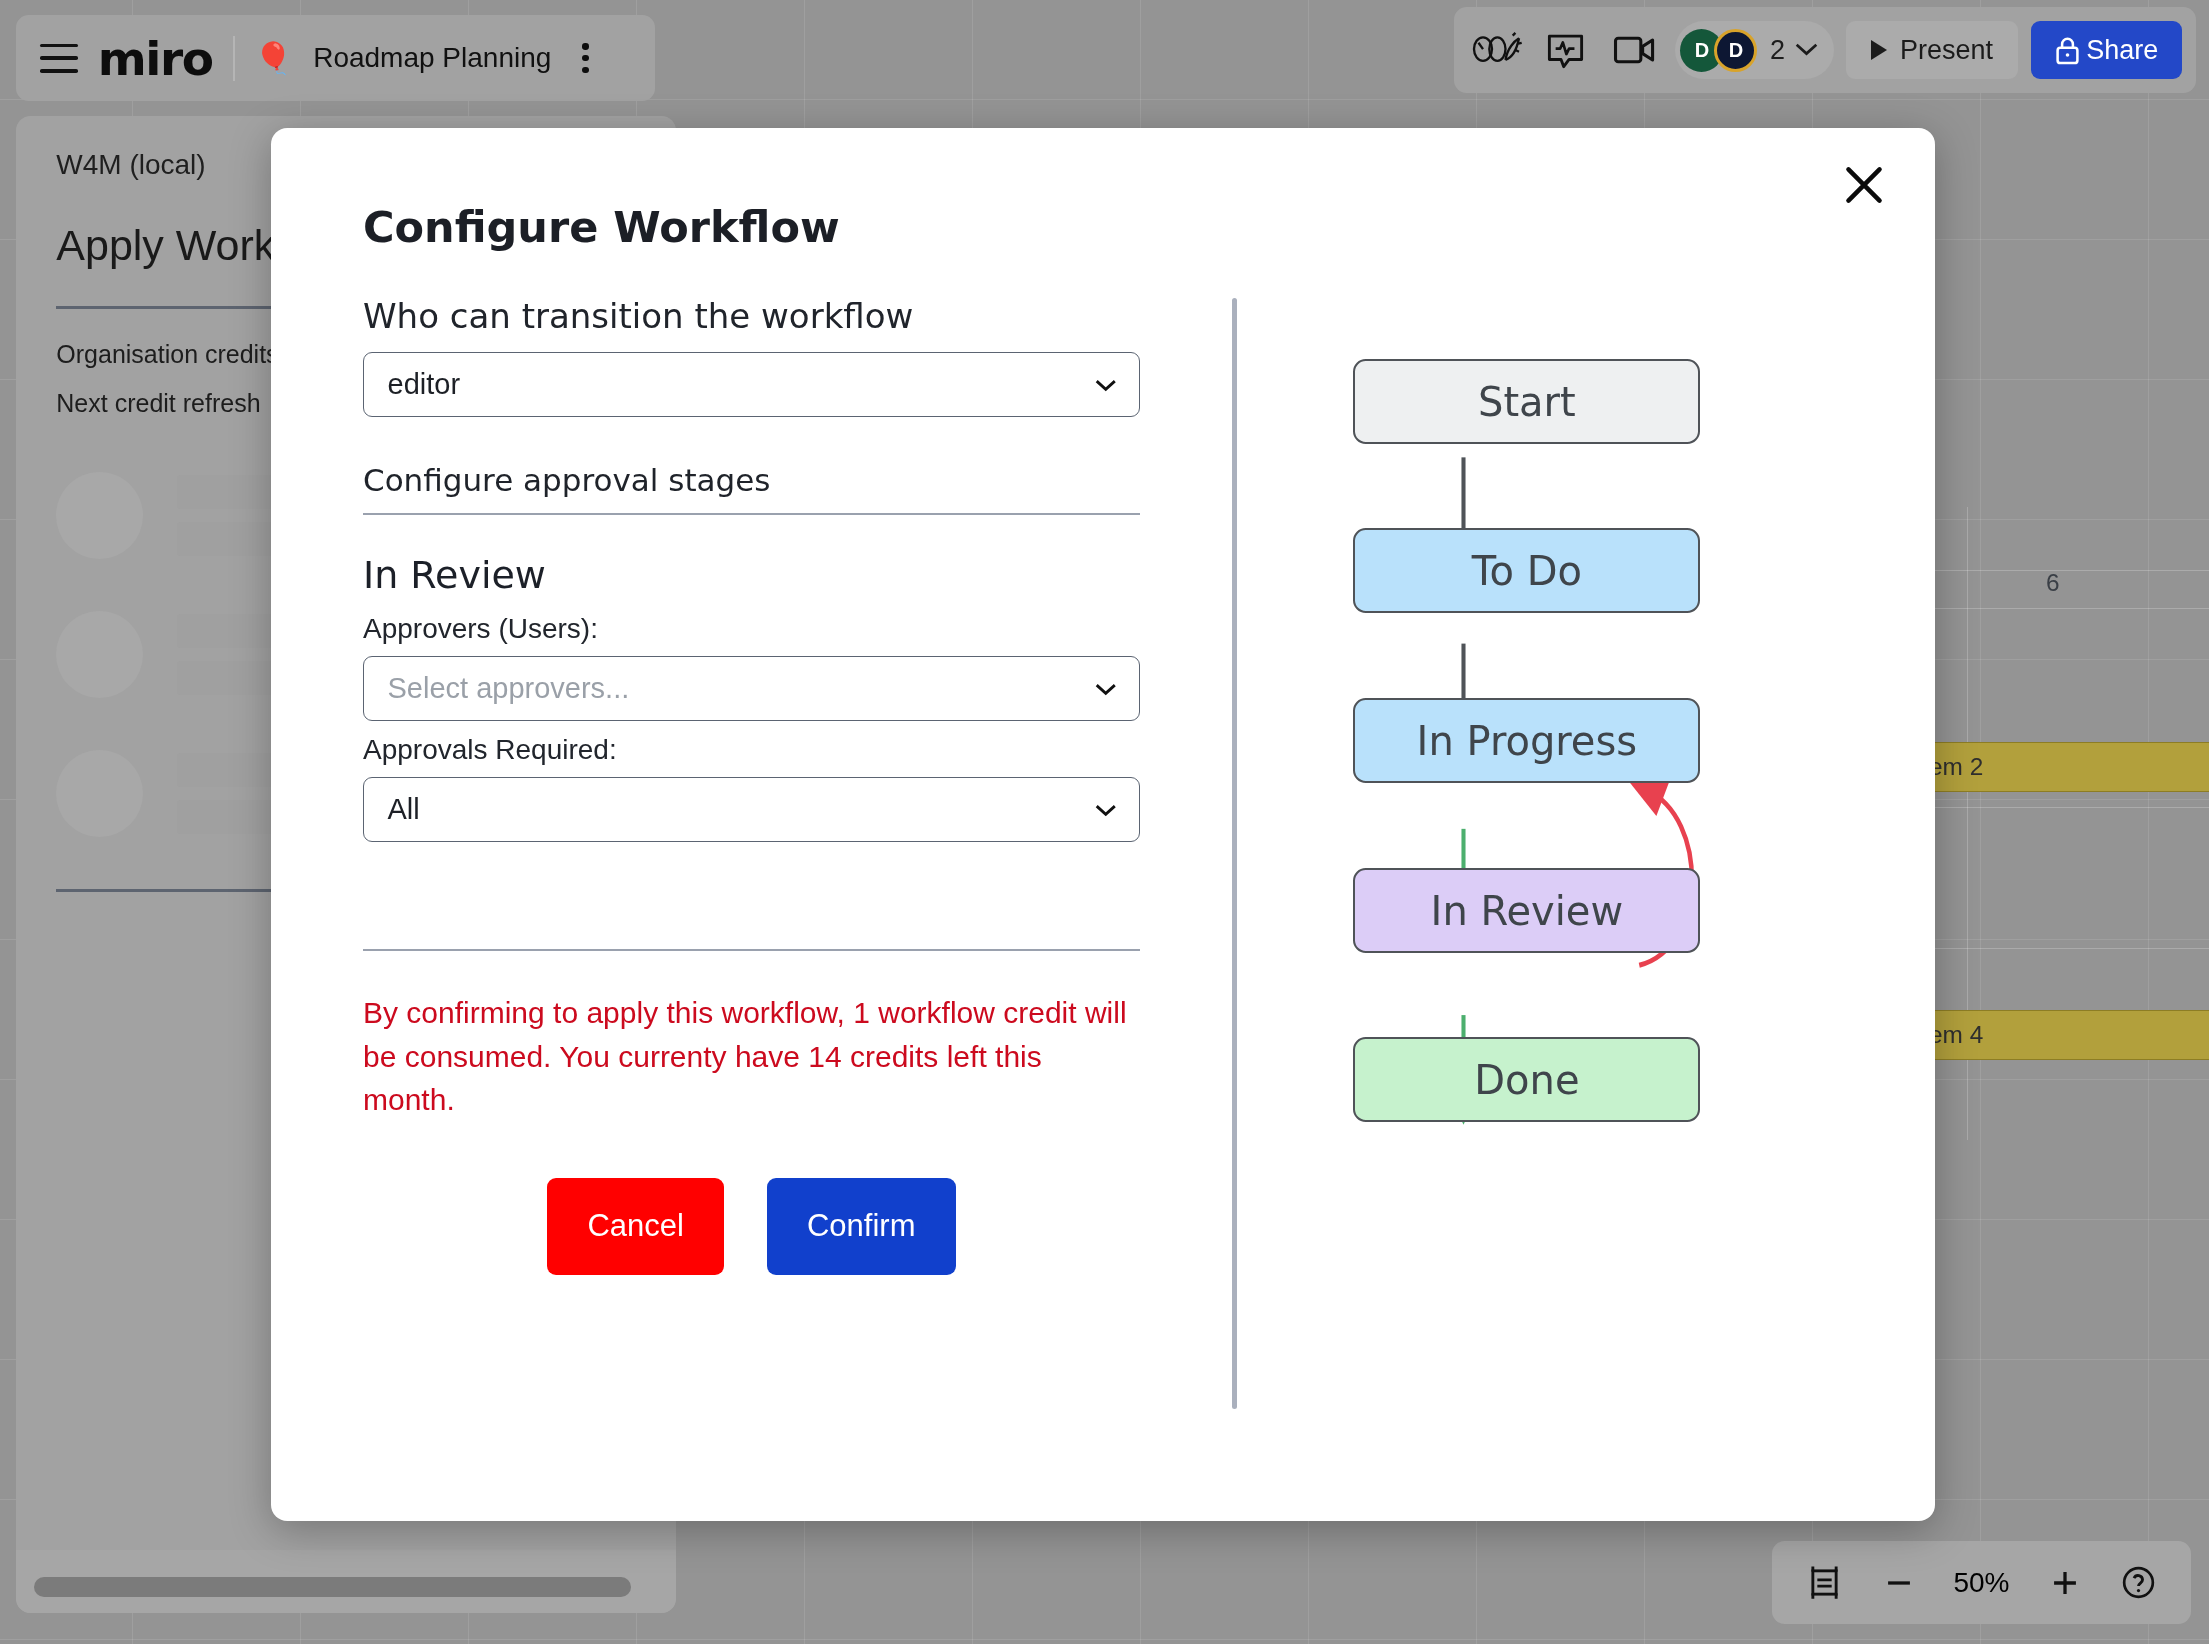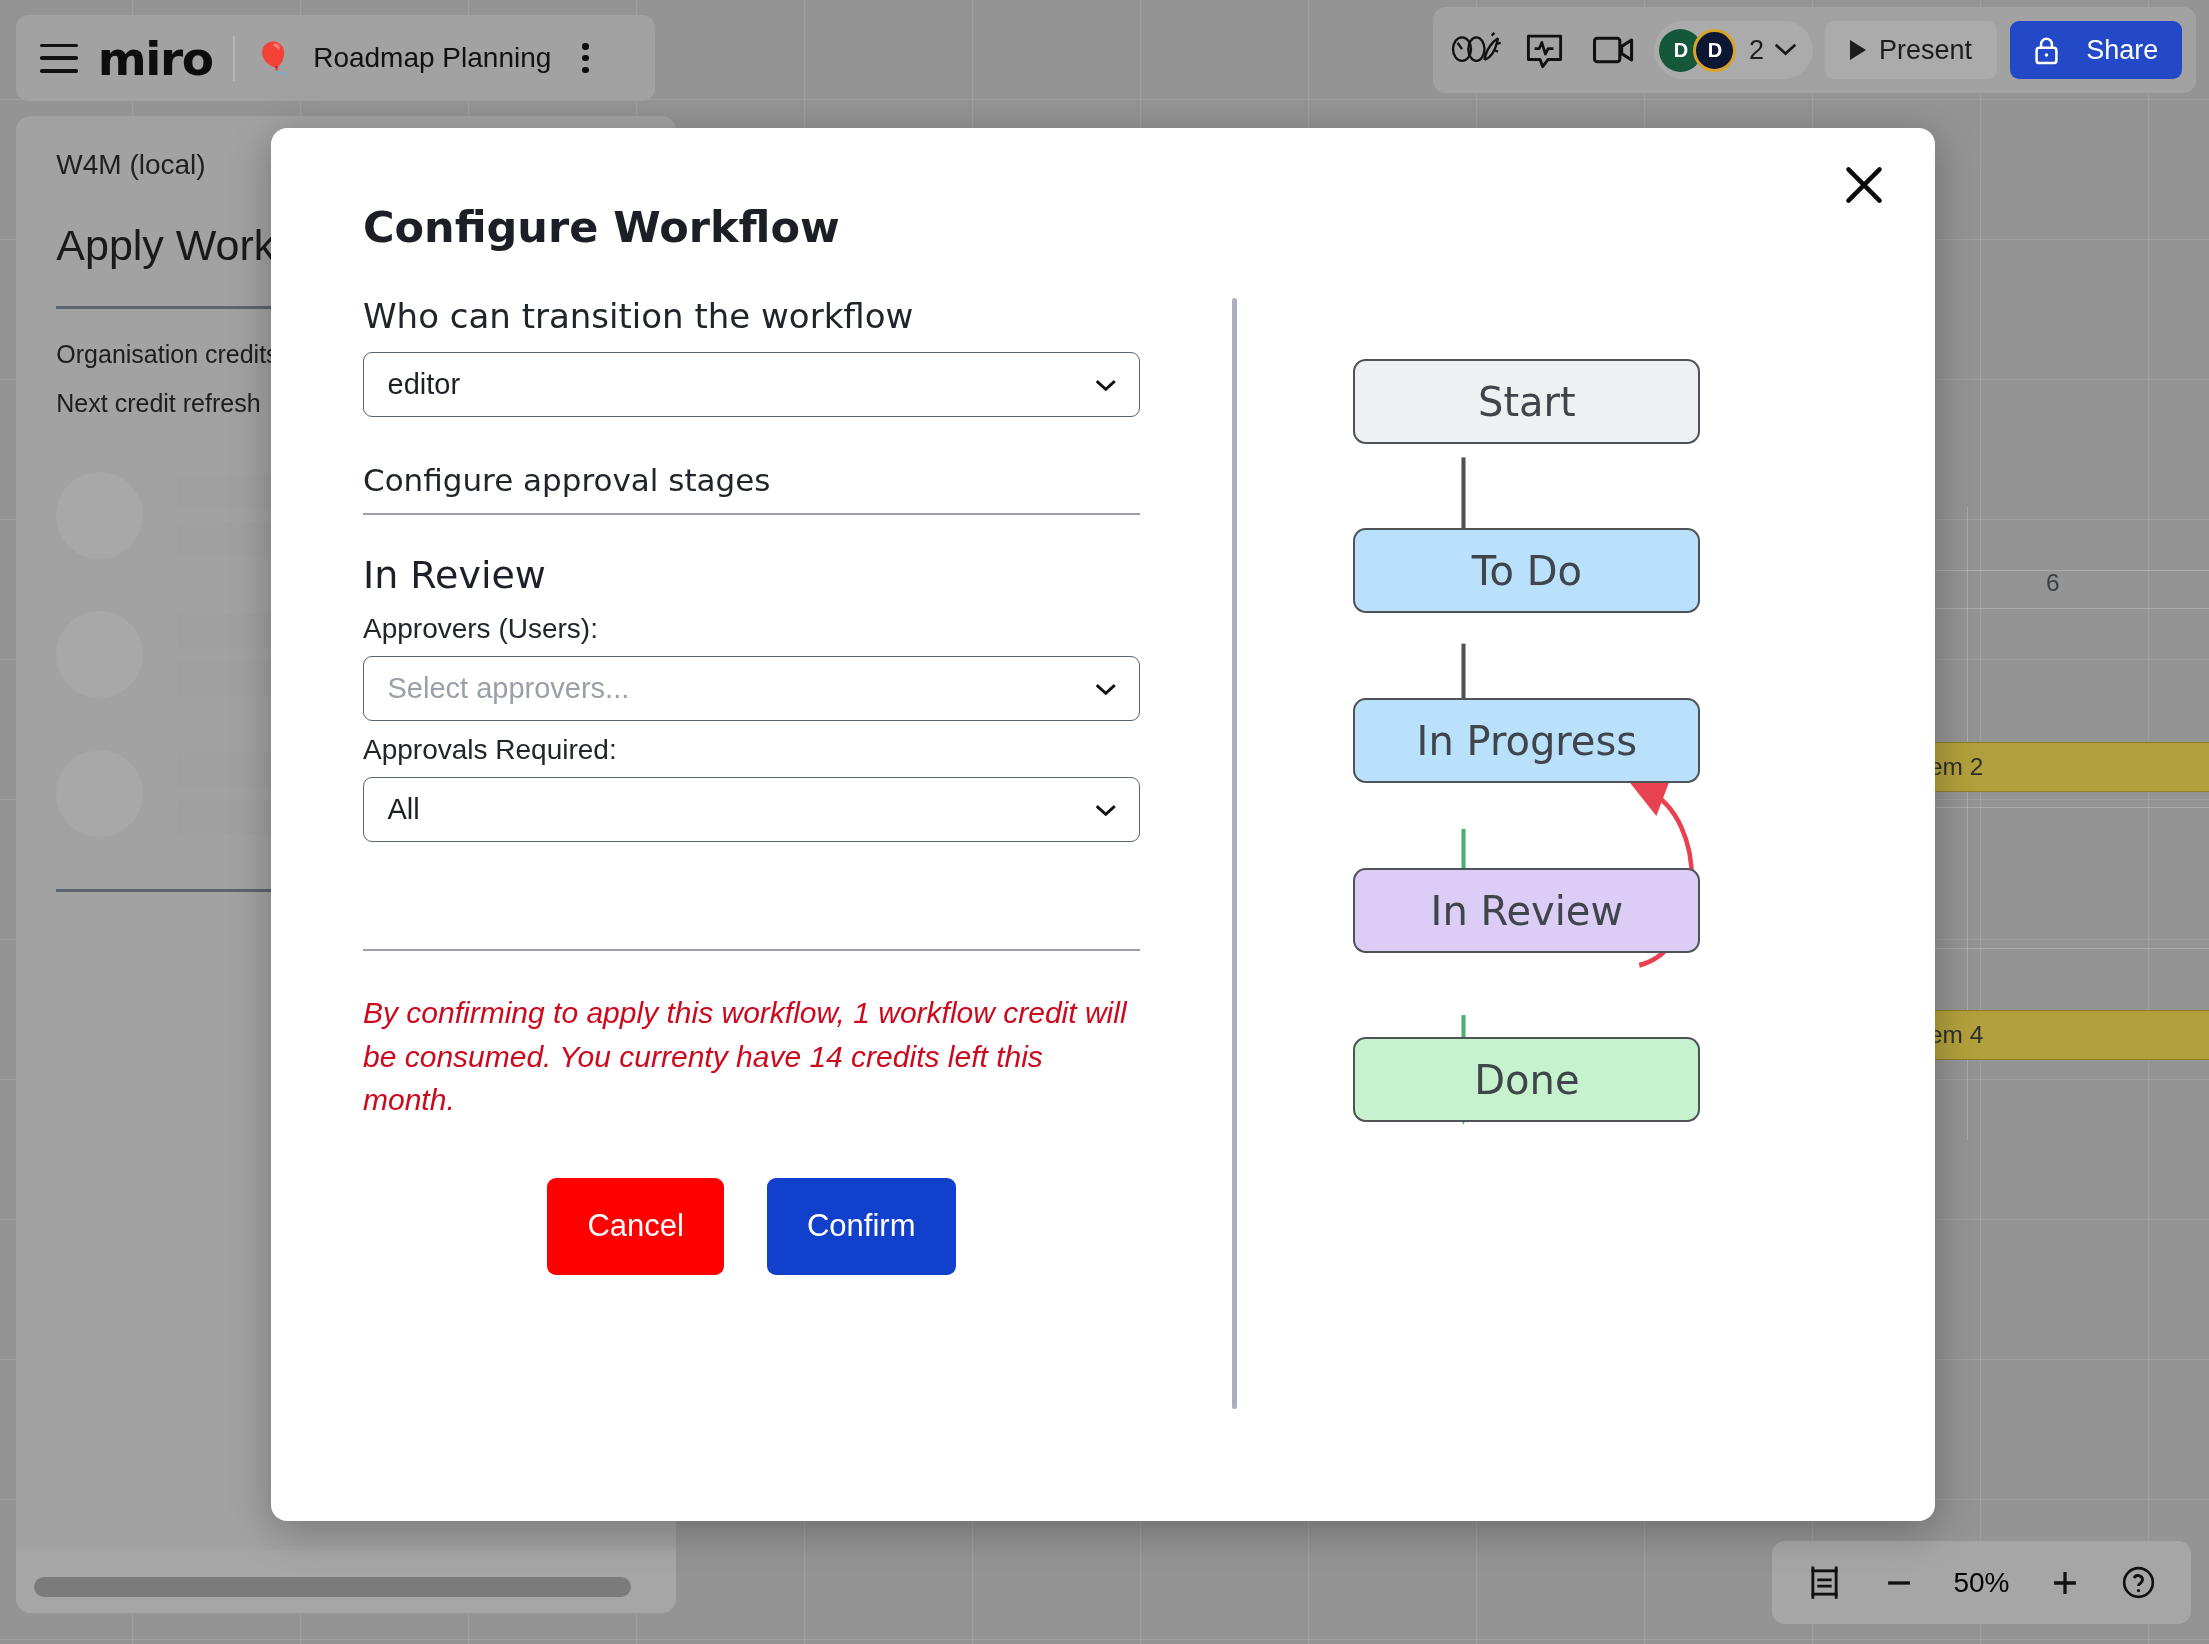--- a/index.html
+++ b/index.html
@@ -71,21 +71,21 @@
   .av-count { font-size: 27px; color:#1d1d1d; margin-left: 12.7px; }
   .chev-sm { margin-left: 9px; }
   .present-btn {
     display:flex; align-items:center; gap:12.7px;
     background:#ababab; border-radius:9px;
     height: 58px; padding: 0 25px; cursor:pointer;
   }
   .present-btn .tri { width:0;height:0;border-left:16.3px solid #1c1c1c;border-top:10px solid transparent;border-bottom:10px solid transparent; }
   .present-btn span { font-size: 27px; color:#1b1b1b; }
   .share-btn {
-    display:flex; align-items:center; gap:26px;
+    display:flex; align-items:center; gap:5px;
     background:#2348c8; color:#fff; border-radius:9px;
     height: 58px; padding: 0 23.5px; font-size: 27px; cursor:pointer;
   }
 
   
   #left-panel {
     position: absolute; left: 16.3px; top: 116px;
     width: 660px; height: 1497px;
     background: #a2a2a2;
     border-radius: 14.5px;
@@ -194,21 +194,20 @@
   .stage-title {
     font-size: 38px; color:#1c2028; margin-top: 38px; margin-bottom: 16.3px;
     font-family: "DejaVu Sans", sans-serif;
   }
   .field-label-sm { font-size: 28px; color:#21252c; margin-bottom: 11px; }
   .warn-rule { height: 2.7px; background:#9aa1ae; margin-top: 107px; }
   .warn-text {
     margin-top: 40px;
     font-size: 30px; line-height: 1.45;
     color:#cc0a1e;
-    font-style:italic;
   }
   .btn-row { display:flex; gap: 43px; justify-content:center; margin-top: 56px; }
   .btn {
     border:none; border-radius: 9px;
     font-size: 31px; color:#fff;
     padding: 0 40px; height: 97px;
     cursor:pointer;
     font-family: "Liberation Sans", sans-serif;
   }
   .btn-cancel { background:#ff0000; }

